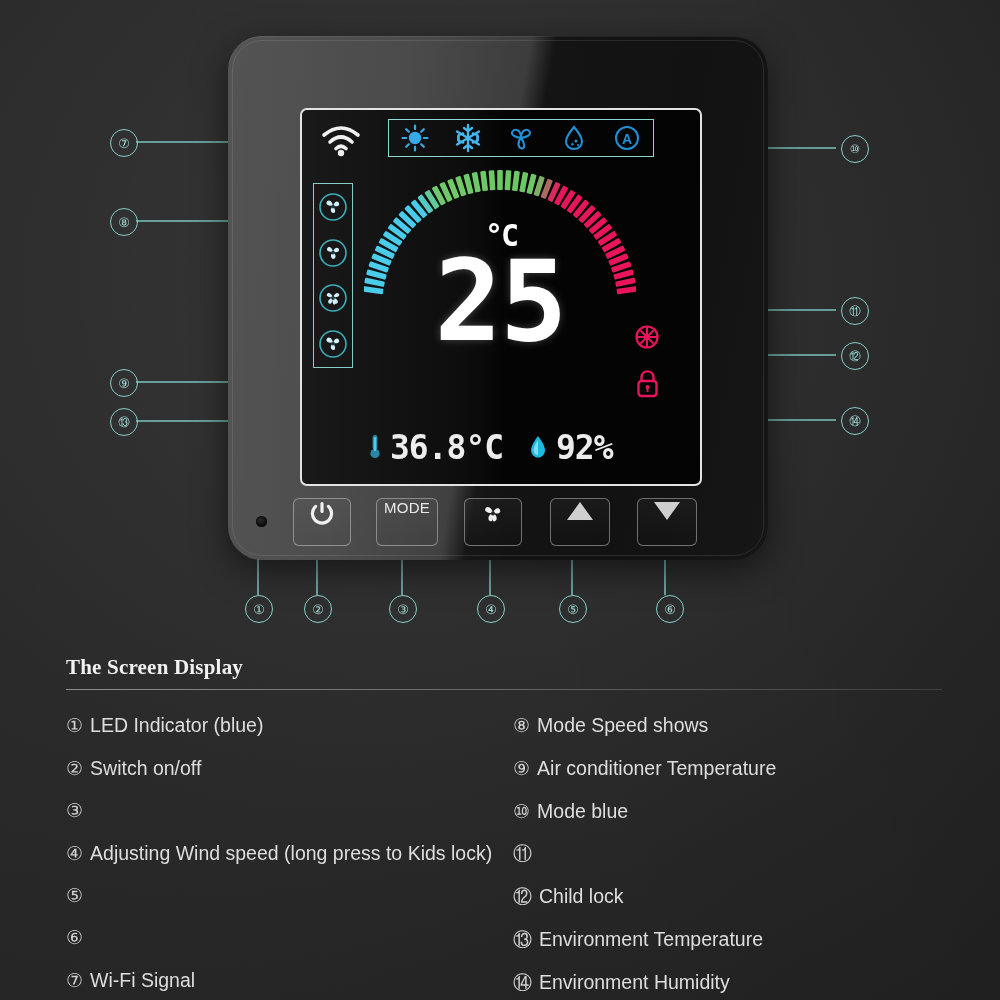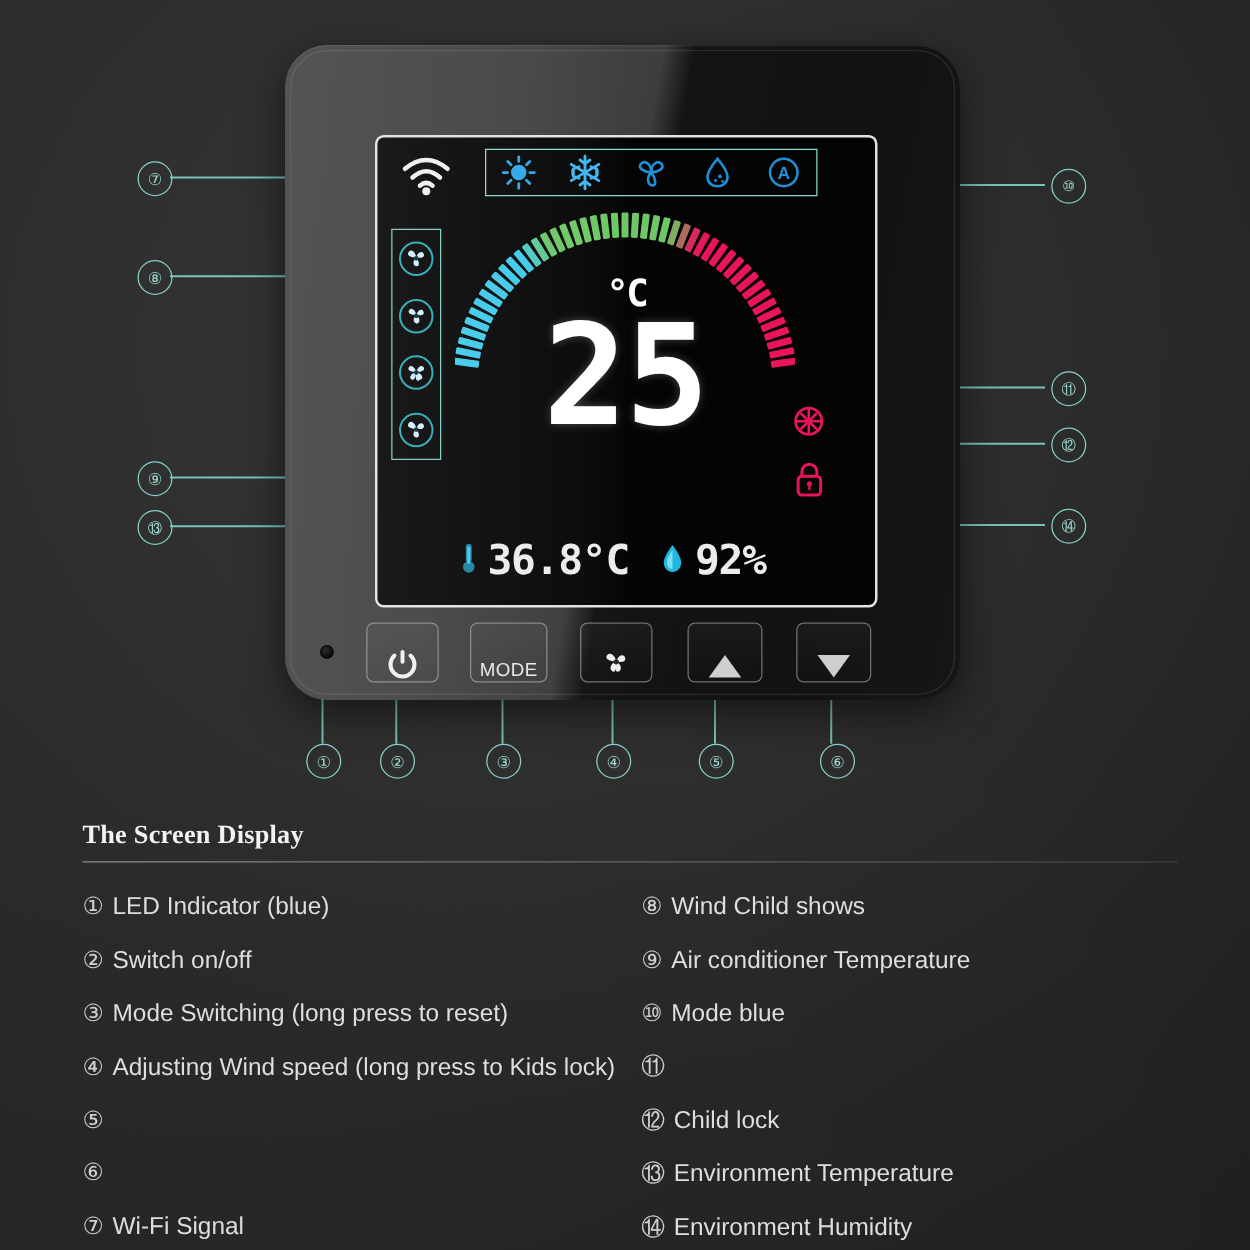--- a/index.html
+++ b/index.html
@@ -110,21 +110,21 @@
     font-family:"DejaVu Sans Mono",monospace;font-weight:700;
     letter-spacing:-1px;line-height:1;
   }
 
   
   #btn-row{position:absolute;left:0;top:462px;width:540px;height:56px;}
   .btn{
     position:absolute;top:0;height:46px;
     border:1px solid rgba(225,225,225,.45);
     border-radius:6px;
-    display:flex;align-items:flex-end;justify-content:center;
+    display:flex;align-items:flex-start;justify-content:center;
     background:linear-gradient(180deg,rgba(255,255,255,.035),rgba(255,255,255,0));
   }
   .btn-label{
     color:#e9e9e9;font-size:15px;font-family:"Liberation Sans",sans-serif;
     letter-spacing:.3px;
   }
   #led-dot{
     position:absolute;left:28px;top:18px;width:11px;height:11px;border-radius:50%;
     background:radial-gradient(circle at 35% 32%,#2a2a2a,#000);
     box-shadow:inset 0 0 3px #000;
@@ -474,41 +474,40 @@
         <div class="lrow">
           <span class="num">①</span>
           <span class="txt">LED Indicator (blue)</span>
         </div>
         <div class="lrow">
           <span class="num">②</span>
           <span class="txt">Switch on/off</span>
         </div>
         <div class="lrow">
           <span class="num">③</span>
-          <span class="txt">Mode Switching (long press to reset)</span>
         </div>
         <div class="lrow">
           <span class="num">④</span>
           <span class="txt">Adjusting Wind speed (long press to Kids lock)</span>
         </div>
         <div class="lrow">
           <span class="num">⑤</span>
         </div>
         <div class="lrow">
           <span class="num">⑥</span>
         </div>
         <div class="lrow">
           <span class="num">⑦</span>
           <span class="txt">Wi-Fi Signal</span>
         </div>
       </div>
     <div class="col right" id="legend-right">
         <div class="lrow">
           <span class="num">⑧</span>
-          <span class="txt">Wind Child shows</span>
+          <span class="txt">Mode Speed shows</span>
         </div>
         <div class="lrow">
           <span class="num">⑨</span>
           <span class="txt">Air conditioner Temperature</span>
         </div>
         <div class="lrow">
           <span class="num">⑩</span>
           <span class="txt">Mode blue</span>
         </div>
         <div class="lrow">

